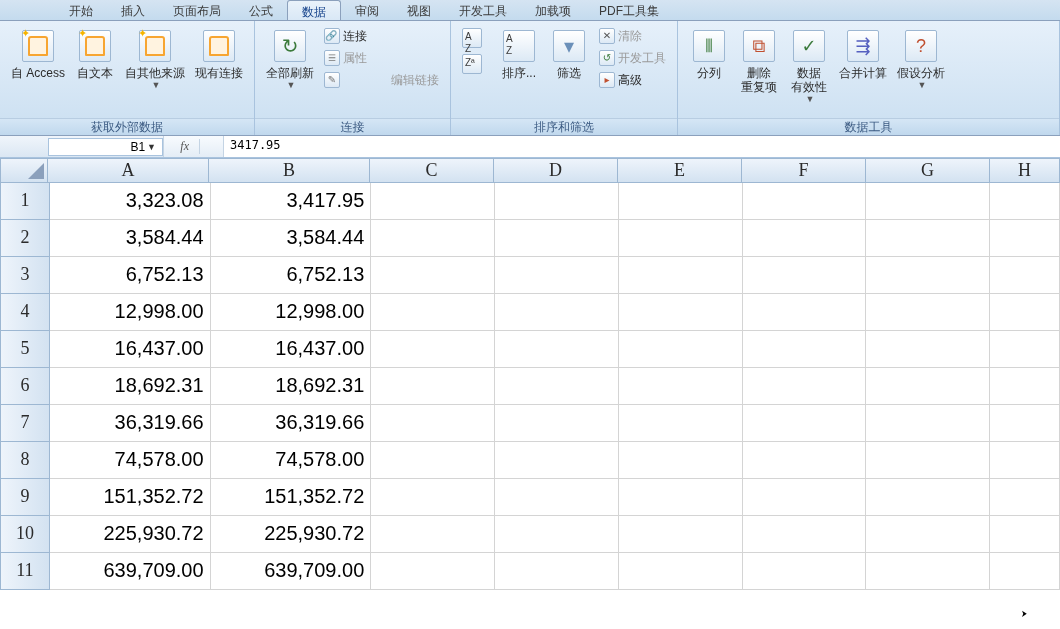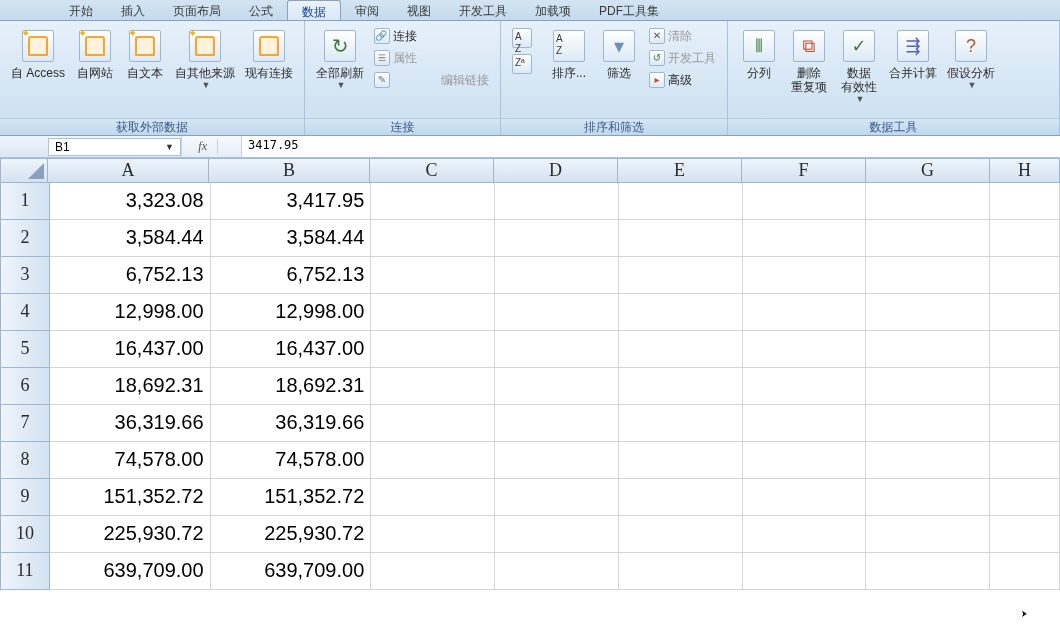--- a/index.html
+++ b/index.html
@@ -42,21 +42,21 @@
 .ic.reapp{ width:16px;height:16px;} .ic.reapp::after{content:"↺";position:absolute;inset:0;display:flex;align-items:center;justify-content:center;font-size:10px;color:#3b7a3b;}
 .ic.adv{width:16px;height:16px;} .ic.adv::after{content:"▸";position:absolute;inset:0;display:flex;align-items:center;justify-content:center;font-size:10px;color:#c05030;}
 .ic.chain{width:16px;height:16px;}.ic.chain::after{content:"🔗";position:absolute;inset:0;display:flex;align-items:center;justify-content:center;font-size:10px;}
 .ic.prop{width:16px;height:16px;}.ic.prop::after{content:"☰";position:absolute;inset:0;display:flex;align-items:center;justify-content:center;font-size:9px;color:#777;}
 .ic.edit{width:16px;height:16px;}.ic.edit::after{content:"✎";position:absolute;inset:0;display:flex;align-items:center;justify-content:center;font-size:10px;color:#777;}
 
 .dd { font-size:9px; margin-left:2px; color:#555; }
 
 
 .fbar { display:flex; height:22px; background:linear-gradient(#f0f5fb,#dbe7f3); border-bottom:1px solid #a9c3de; align-items:center; font-size:12px; }
-.namebox { width:133px; background:#fff; border:1px solid #a9c3de; margin-left:48px; padding:1px 6px; display:flex; align-items:center; justify-content:space-between; font-family:Tahoma; }
+.namebox { width:115px; background:#fff; border:1px solid #a9c3de; margin-left:48px; padding:1px 6px; display:flex; align-items:center; justify-content:flex-end; font-family:Tahoma; }
 .namebox .dd { color:#333; }
 .fx { padding:0 10px; color:#555; font-style:italic; font-family:serif; border-right:1px solid #c4d4e4; margin-right:17px; }
 .fval { font-family:"SimSun",monospace; background:#fff; flex:1; padding:2px 6px; height:100%; border-left:1px solid #c4d4e4; }
 
 
 .sheet { position:relative; }
 .colhdrs { display:flex; height:25px; }
 .corner { width:50px; background:linear-gradient(#eef4fb,#d3e2f1); border:1px solid #9db7d2; position:relative; }
 .corner::after { content:""; position:absolute; right:3px; bottom:3px; border:8px solid transparent; border-right-color:#8ba0bc; border-bottom-color:#8ba0bc; }
 .ch { background:linear-gradient(#eef4fb,#d3e2f1); border:1px solid #9db7d2; border-left:none; text-align:center; font-family:"Times New Roman",serif; font-size:18px; color:#2b2b2b; line-height:23px; }
@@ -89,24 +89,20 @@
     <div class="tab">加载项</div>
     <div class="tab">PDF工具集</div>
   </div>
 
 <div class="ribbon">
   <div class="group">
     <div class="group-body">
       <div class="bigbtn">
           <span class="ic star db"></span>
           <span class="lbl">自 Access</span>
-        </div>
-      <div class="bigbtn">
-          <span class="ic star db"></span>
-          <span class="lbl">自网站</span>
         </div>
       <div class="bigbtn">
           <span class="ic star db"></span>
           <span class="lbl">自文本</span>
         </div>
       <div class="bigbtn">
           <span class="ic star db"></span>
           <span class="lbl">自其他来源</span>
           <span class="dd">▼</span>
         </div>

